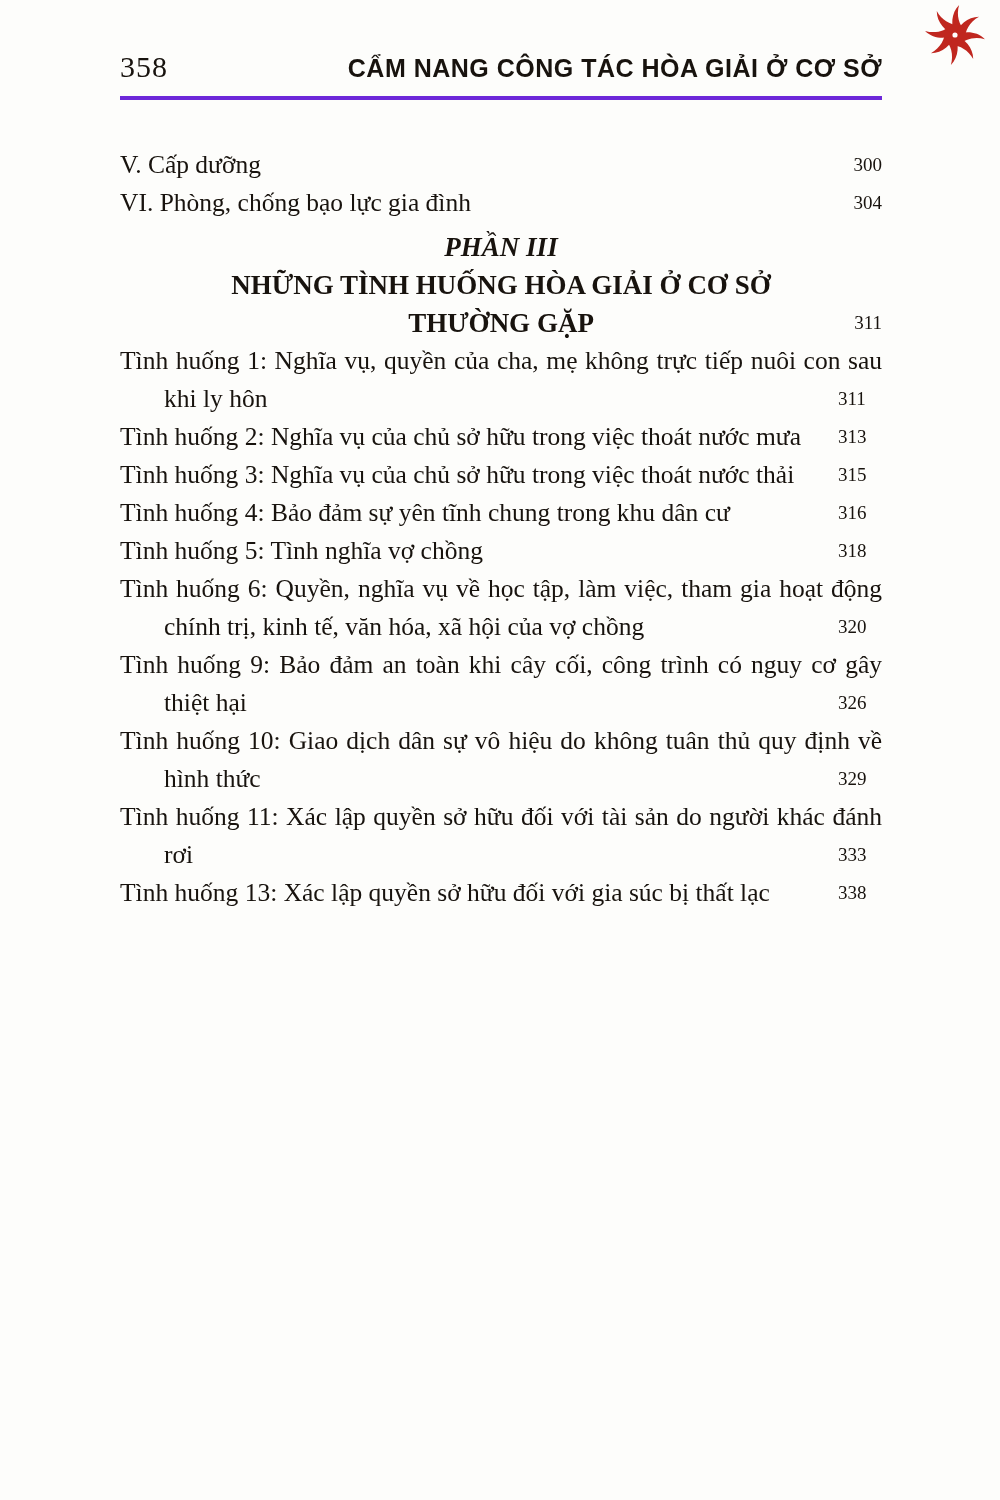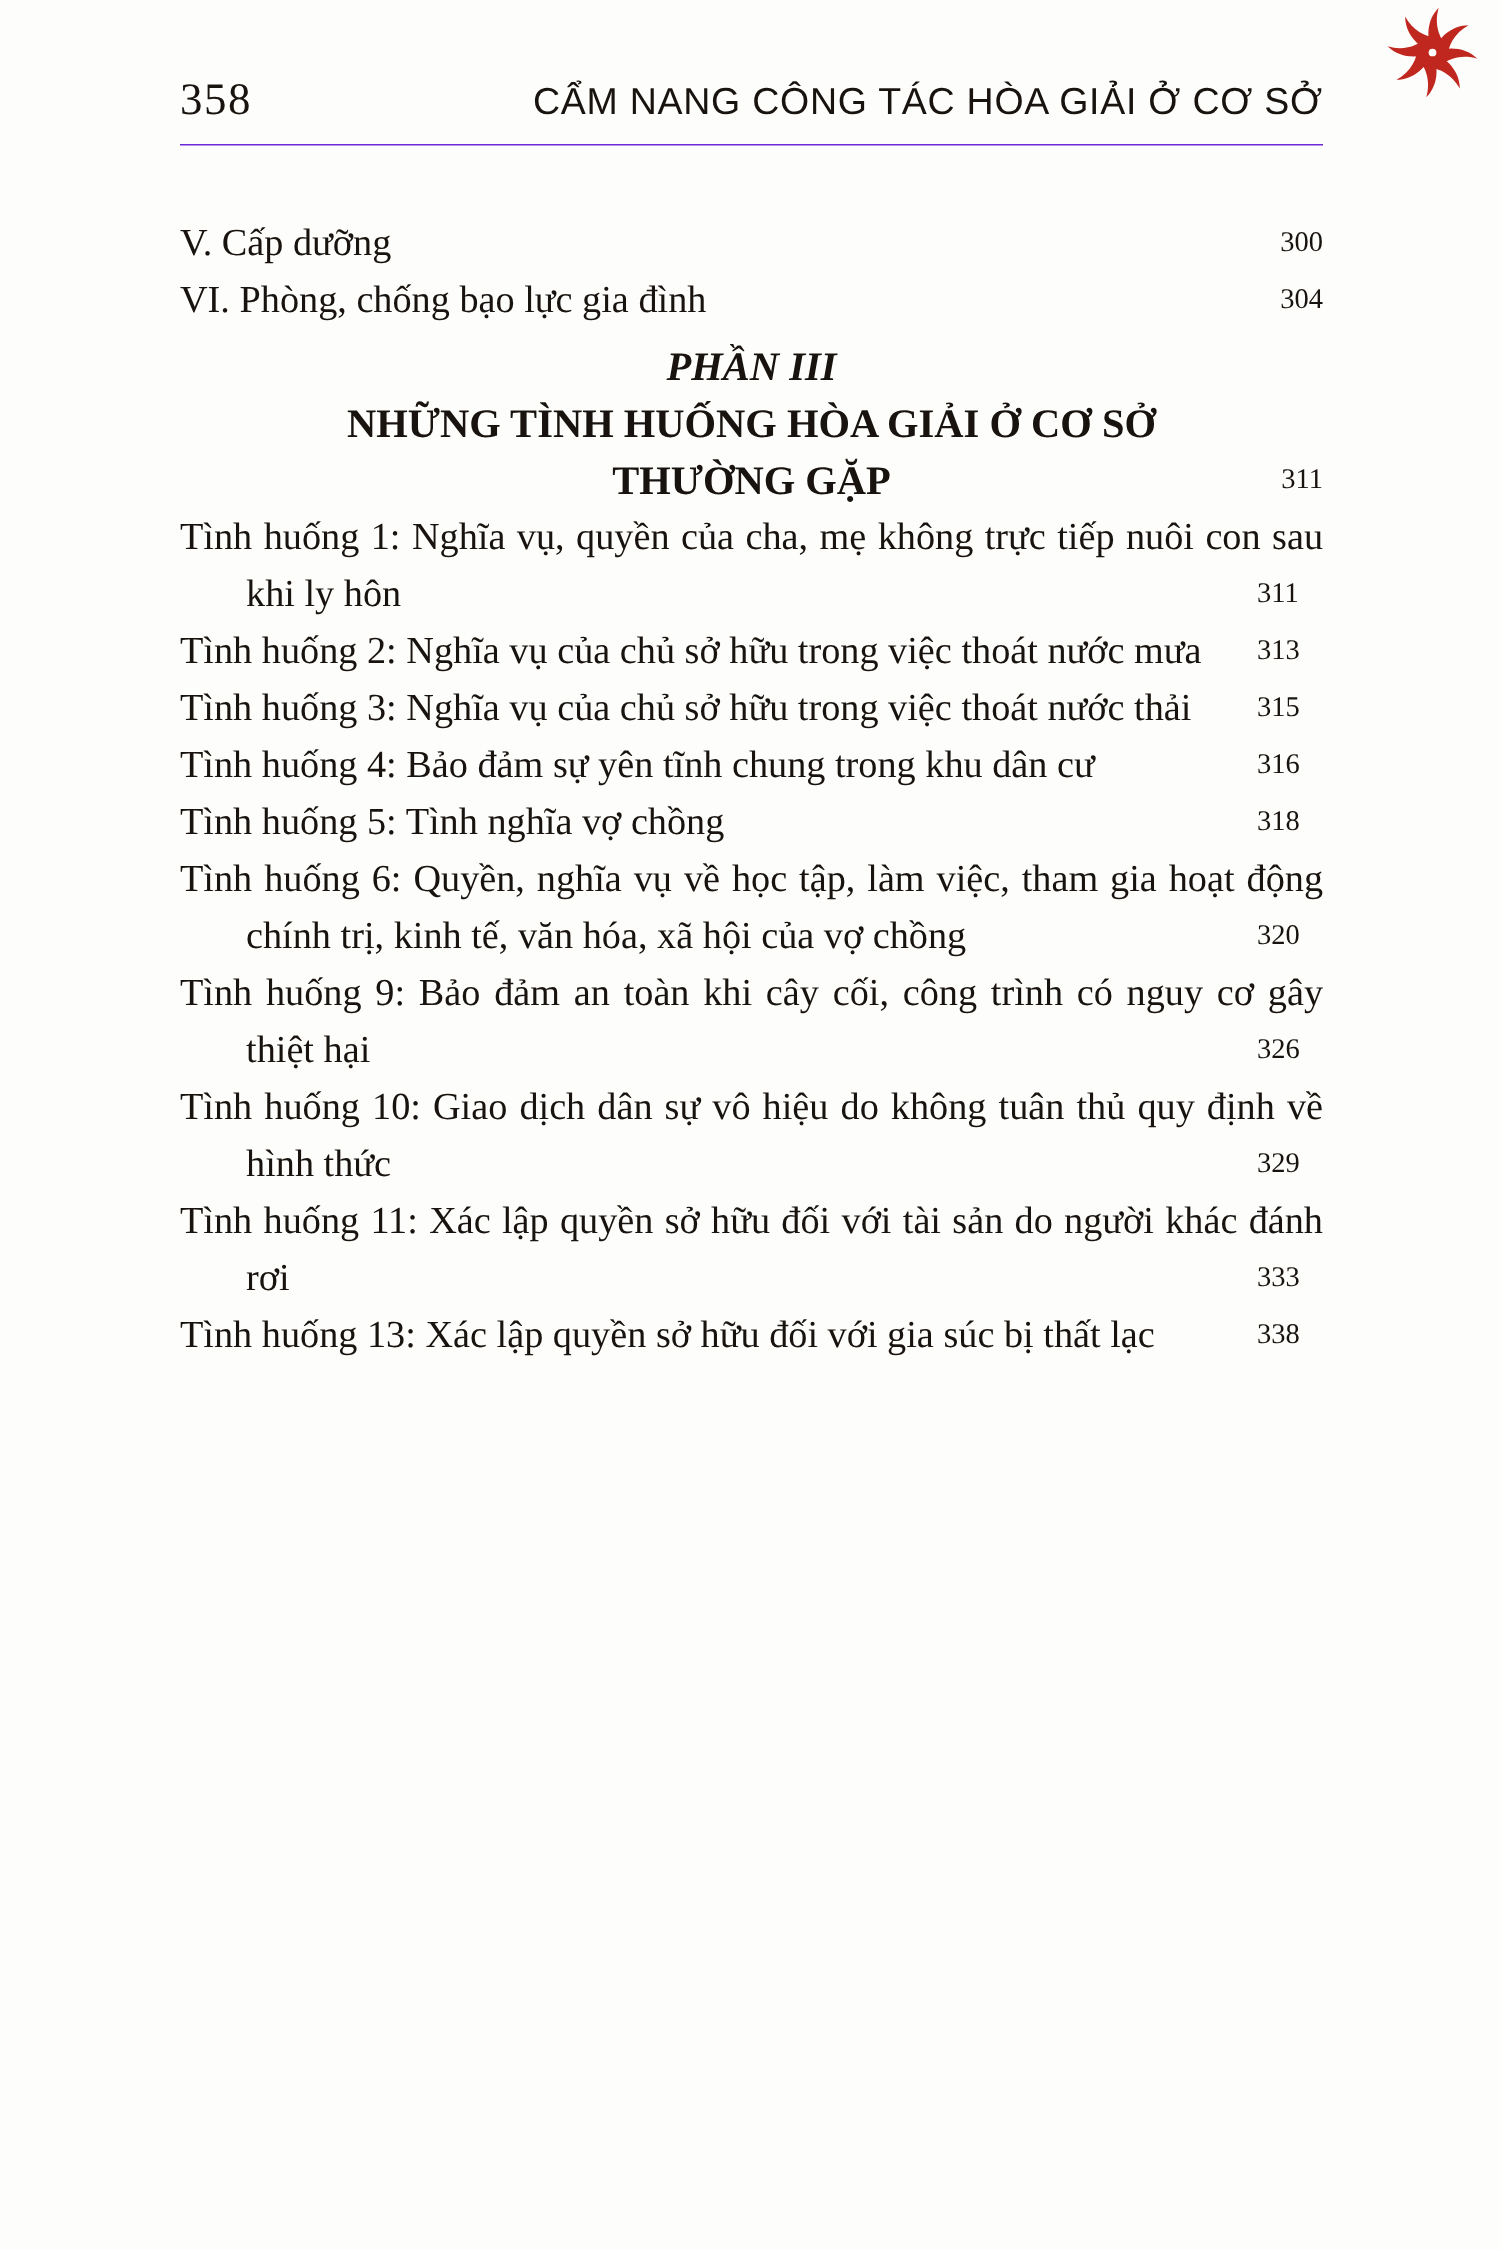--- a/index.html
+++ b/index.html
@@ -20,26 +20,26 @@
   .logo {
     position: absolute;
     top: 2px; right: 12px;
     width: 66px; height: 66px;
   }
   .header {
     display: flex;
     justify-content: space-between;
     align-items: baseline;
     padding-bottom: 12px;
-    border-bottom: 1px solid #6d28d9;
+    border-bottom: 4px solid #6d28d9;
   }
   .pageno { font-size: 30px; letter-spacing: 1px; }
   .running-title {
     font-family: "Liberation Sans", sans-serif;
-    font-weight: normal;
+    font-weight: bold;
     font-size: 25px;
     letter-spacing: 0.5px;
   }
   .body {
     margin-top: 46px;
     font-size: 25.5px;
     line-height: 38px;
   }
   .row { position: relative; text-align: justify; }
   .row .pg {

